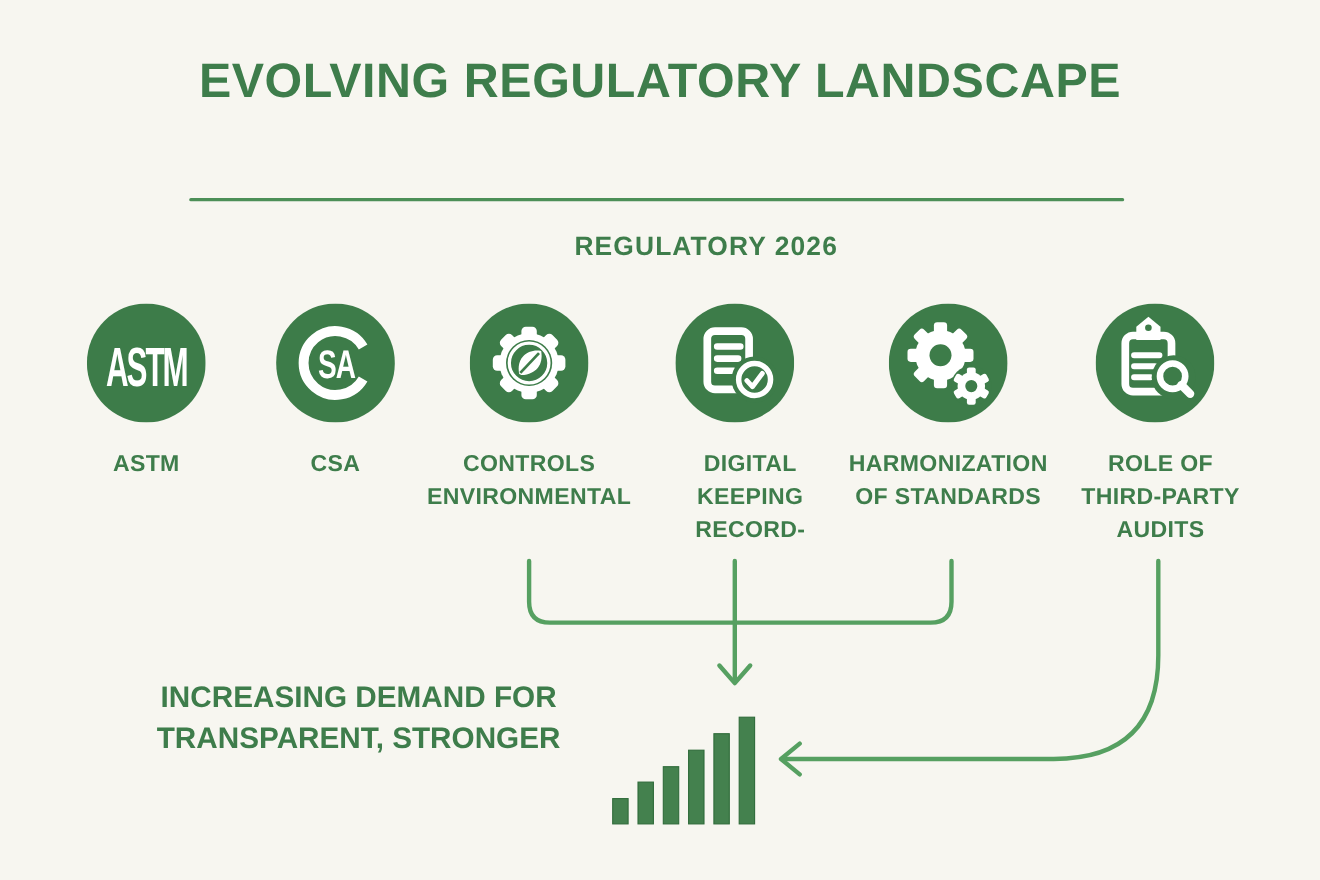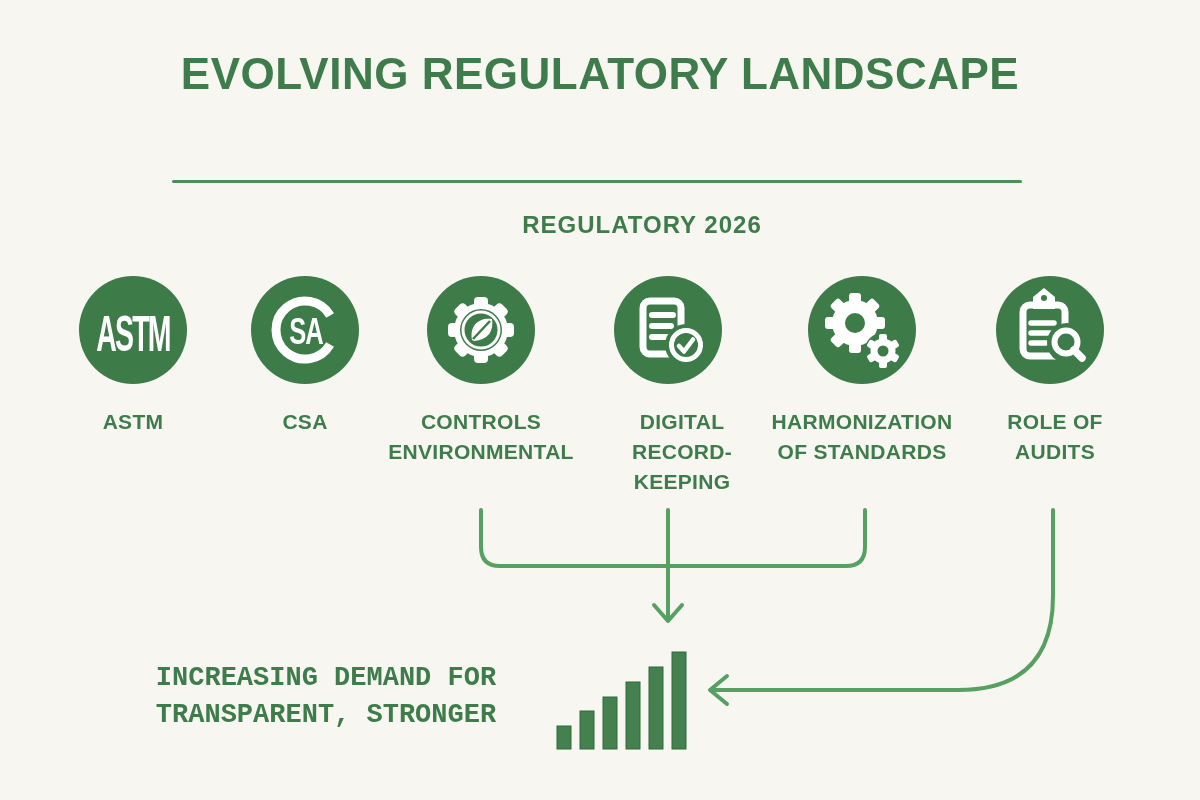--- a/index.html
+++ b/index.html
@@ -25,22 +25,22 @@
     position:absolute;top:276px;width:108px;height:108px;
   }
   .icon-circle svg{display:block;width:108px;height:108px;}
   .item-label{
     position:absolute;top:407px;width:220px;text-align:center;
     font-size:21px;font-weight:bold;line-height:30px;letter-spacing:.3px;
     color:#3e7d4b;
   }
   .item-label span{display:block;}
   .outcome{
-    position:absolute;top:660px;left:126px;width:400px;text-align:center;
-    font-size:27px;font-weight:bold;line-height:37px;color:#3e7d4b;font-family:Liberation Mono, monospace;
+    position:absolute;top:616px;left:126px;width:400px;text-align:center;
+    font-size:27px;font-weight:bold;line-height:37px;color:#3e7d4b;
   }
   .outcome span{display:block;}
   .overlay{position:absolute;top:0;left:0;width:1200px;height:800px;pointer-events:none;}
 </style>
 </head>
 <body>
 
 <div class="title">
   <div>EVOLVING REGULATORY LANDSCAPE</div>
 </div>
@@ -157,29 +157,30 @@
 </div>
 <div class="item-label" style="left:195px">
   <span>CSA</span>
 </div>
 <div class="item-label" style="left:371px">
   <span>CONTROLS</span>
   <span>ENVIRONMENTAL</span>
 </div>
 <div class="item-label" style="left:572px">
   <span>DIGITAL</span>
+  <span>KEEPING</span>
   <span>RECORD-</span>
-  <span>KEEPING</span>
 </div>
 <div class="item-label" style="left:752px">
   <span>HARMONIZATION</span>
   <span>OF STANDARDS</span>
 </div>
 <div class="item-label" style="left:945px">
   <span>ROLE OF</span>
+  <span>THIRD-PARTY</span>
   <span>AUDITS</span>
 </div>
 
 <svg class="overlay" viewBox="0 0 1200 800">
   <g fill="none" stroke="#56a061" stroke-width="4" stroke-linecap="round" stroke-linejoin="round">
     <path d="M 481 510 L 481 547 Q 481 566 500 566 L 846 566 Q 865 566 865 547 L 865 510"></path>
     <path d="M 668 510 L 668 619"></path>
     <path d="M 654 605 L 668 621 L 682 605"></path>
     <path d="M 1053 510 L 1053 596 Q 1053 690 958 690 L 713 690"></path>
     <path d="M 727 676 L 710 690 L 727 704"></path>

